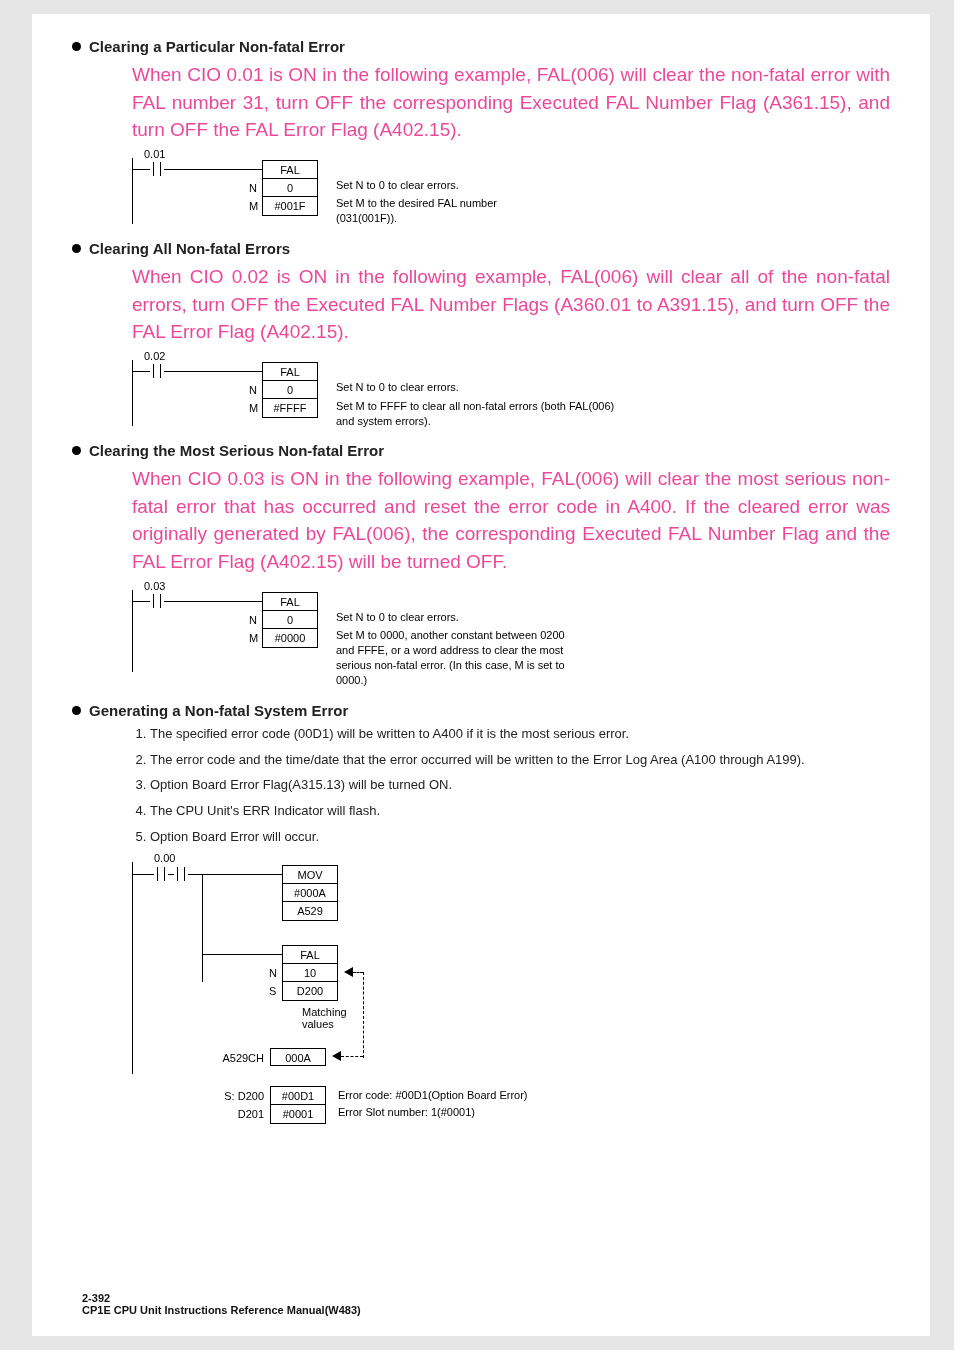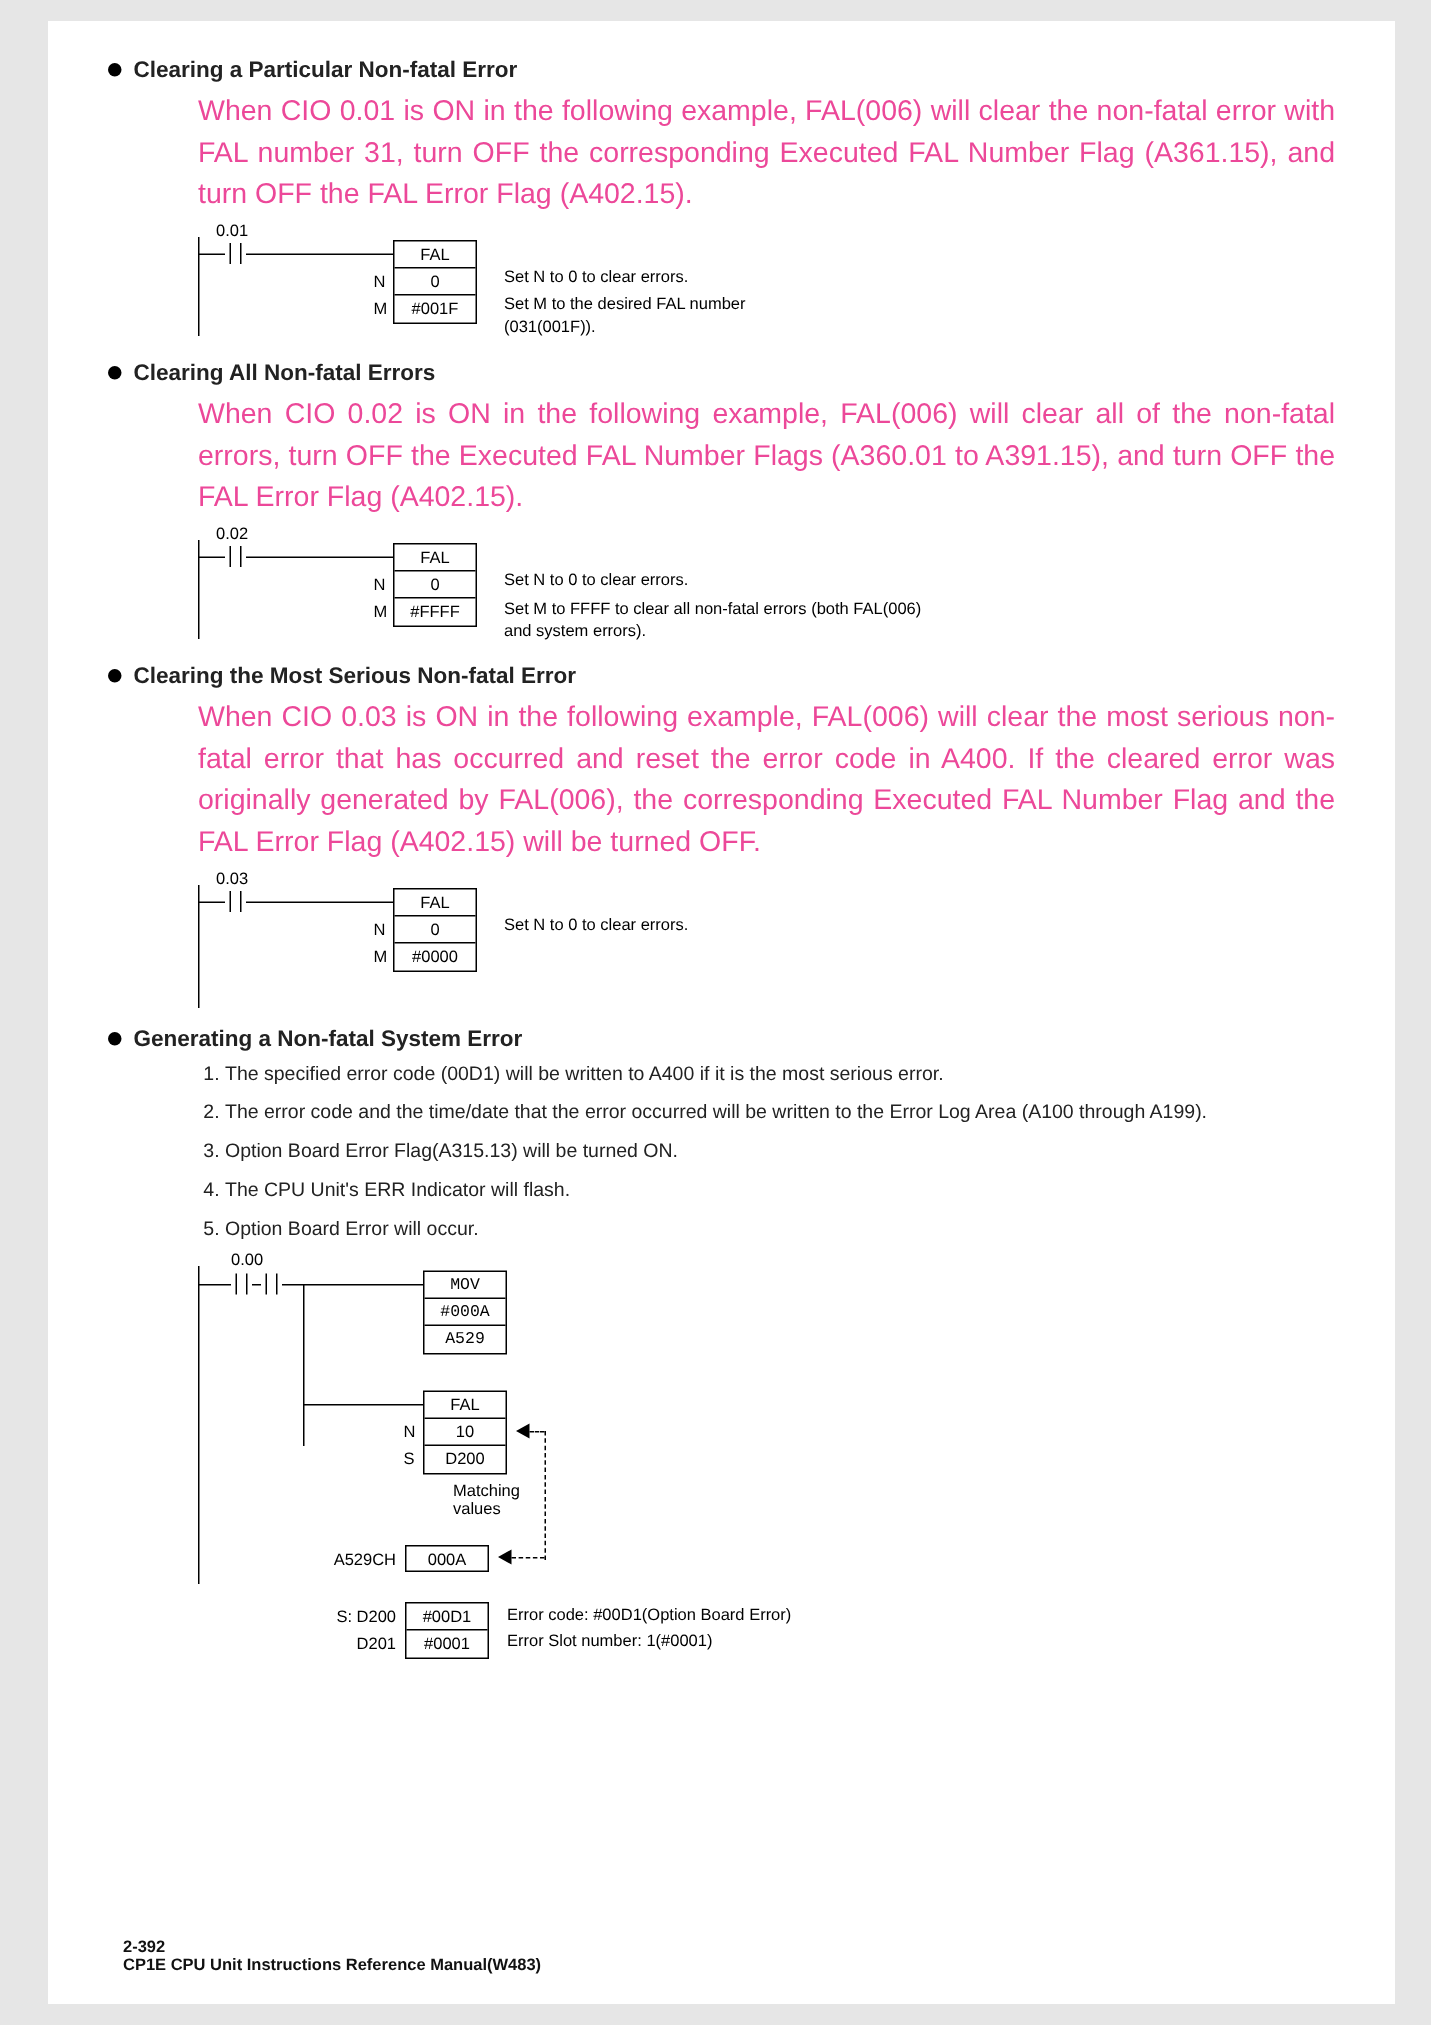--- a/index.html
+++ b/index.html
@@ -234,20 +234,21 @@
       <div class="contact"></div>
       <div class="hwire" style="top:17px;left:32px;width:98px;"></div>
       <div class="box-stack">
         <div class="box-row">FAL</div>
         <div class="box-row"><span class="row-lbl">N</span><span>0</span></div>
         <div class="box-row"><span class="row-lbl">M</span><span>#0000</span></div>
       </div>
     </div>
     <div class="notes">
       <div class="note1">Set N to 0 to clear errors.</div>
+      <div style="max-width:240px;">Set M to 0000, another constant between 0200 and FFFE, or a word address to clear the most serious non-fatal error. (In this case, M is set to 0000.)</div>
     </div>
   </div>
 
   <div class="section-h">
     <span class="bullet"></span>
     <span>Generating a Non-fatal System Error</span>
   </div>
   <ol class="ol">
     <li>The specified error code (00D1) will be written to A400 if it is the most serious error.</li>
     <li>The error code and the time/date that the error occurred will be written to the Error Log Area (A100 through A199).</li>
@@ -261,21 +262,21 @@
     <div class="rail-left"></div>
     <div class="hwire" style="top:20px;left:0;width:22px;"></div>
     <div class="gen-contact"></div>
     <div class="hwire" style="top:20px;left:36px;width:6px;"></div>
     <div class="gen-contact2"></div>
     <div class="hwire" style="top:20px;left:56px;width:14px;"></div>
     <div class="gen-v" style="left:70px;top:20px;height:108px;"></div>
     <div class="hwire" style="top:20px;left:70px;width:80px;"></div>
     <div class="hwire" style="top:100px;left:70px;width:80px;"></div>
 
-    <div class="gen-box" style="left:150px;top:11px;font-family:Liberation Mono, monospace;">
+    <div class="gen-box" style="left:150px;top:11px;">
       <div class="box-row">MOV</div>
       <div class="box-row">#000A</div>
       <div class="box-row">A529</div>
     </div>
 
     <div class="gen-box" style="left:150px;top:91px;">
       <div class="box-row">FAL</div>
       <div class="box-row"><span class="row-lbl">N</span><span>10</span></div>
       <div class="box-row"><span class="row-lbl">S</span><span>D200</span></div>
     </div>

